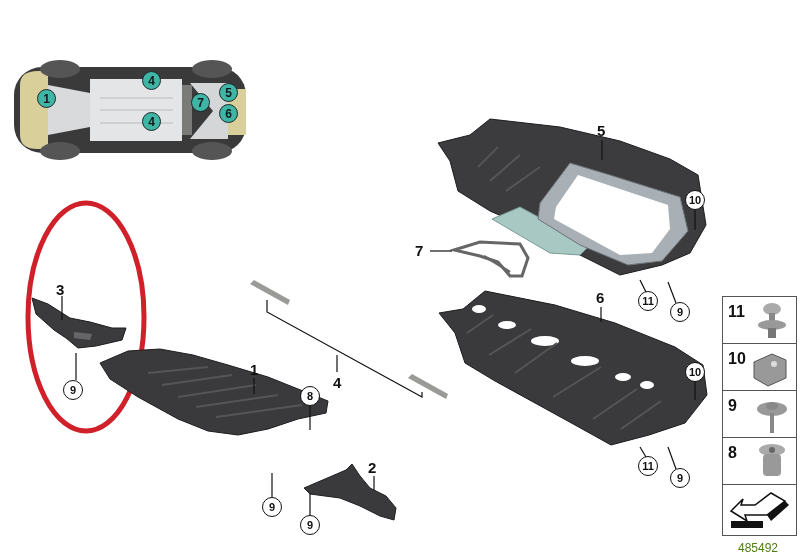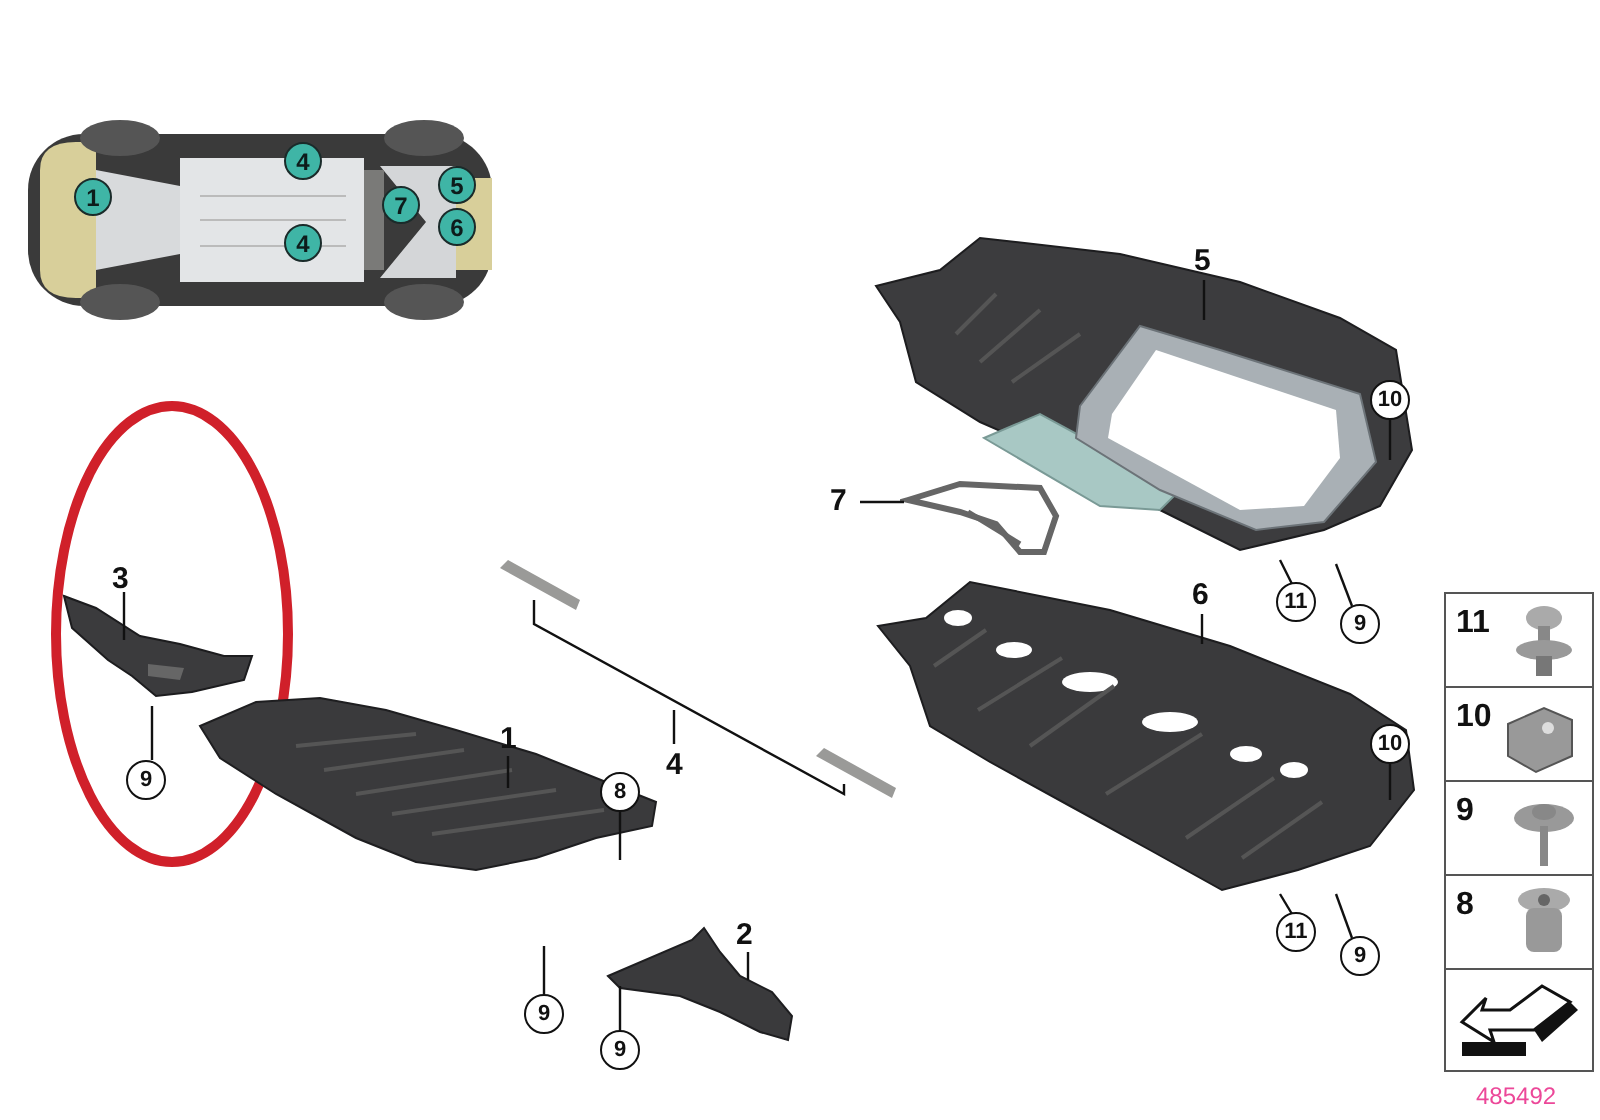--- a/index.html
+++ b/index.html
@@ -7,21 +7,21 @@
   #stage{position:absolute;left:0;top:0;width:800px;height:560px;}
   .lbl{position:absolute;font-weight:bold;font-size:15px;color:#111;line-height:1;}
   .circ{position:absolute;width:20px;height:20px;border:1.6px solid #111;border-radius:50%;background:#fff;
         font-weight:bold;font-size:11px;color:#111;display:flex;align-items:center;justify-content:center;box-sizing:border-box;}
   .car-badge{position:absolute;width:19px;height:19px;border-radius:50%;background:#3fb5a6;border:1.5px solid #1a2b2a;
         color:#0d1c1b;font-weight:bold;font-size:12px;display:flex;align-items:center;justify-content:center;box-sizing:border-box;}
   .legend{position:absolute;left:722px;top:297px;width:75px;}
   .legend-cell{position:relative;width:75px;height:48px;border:1px solid #555;box-sizing:border-box;margin-top:-1px;background:#fff;}
   .legend-num{position:absolute;left:5px;top:6px;font-weight:bold;font-size:16px;color:#111;}
   .legend-icon{position:absolute;right:6px;top:4px;}
-  .footer-id{position:absolute;left:738px;top:541px;font-size:12px;color:#ec4899;}
+  .footer-id{position:absolute;left:738px;top:541px;font-size:12px;color:#4d7c0f;}
 </style>
 </head>
 <body>
 
 <div id="stage">
 
   <svg style="position:absolute;left:8px;top:55px" width="245" height="110" viewBox="0 0 245 110">
     <rect x="6" y="12" width="232" height="86" rx="28" fill="#3a3a3a"></rect>
     <path d="M12 30 Q12 16 30 16 L40 16 L40 94 L30 94 Q12 94 12 80 Z" fill="#d8cf9a"></path>
     <path d="M205 34 L238 34 L238 80 L205 80 Z" fill="#d8cf9a"></path>

